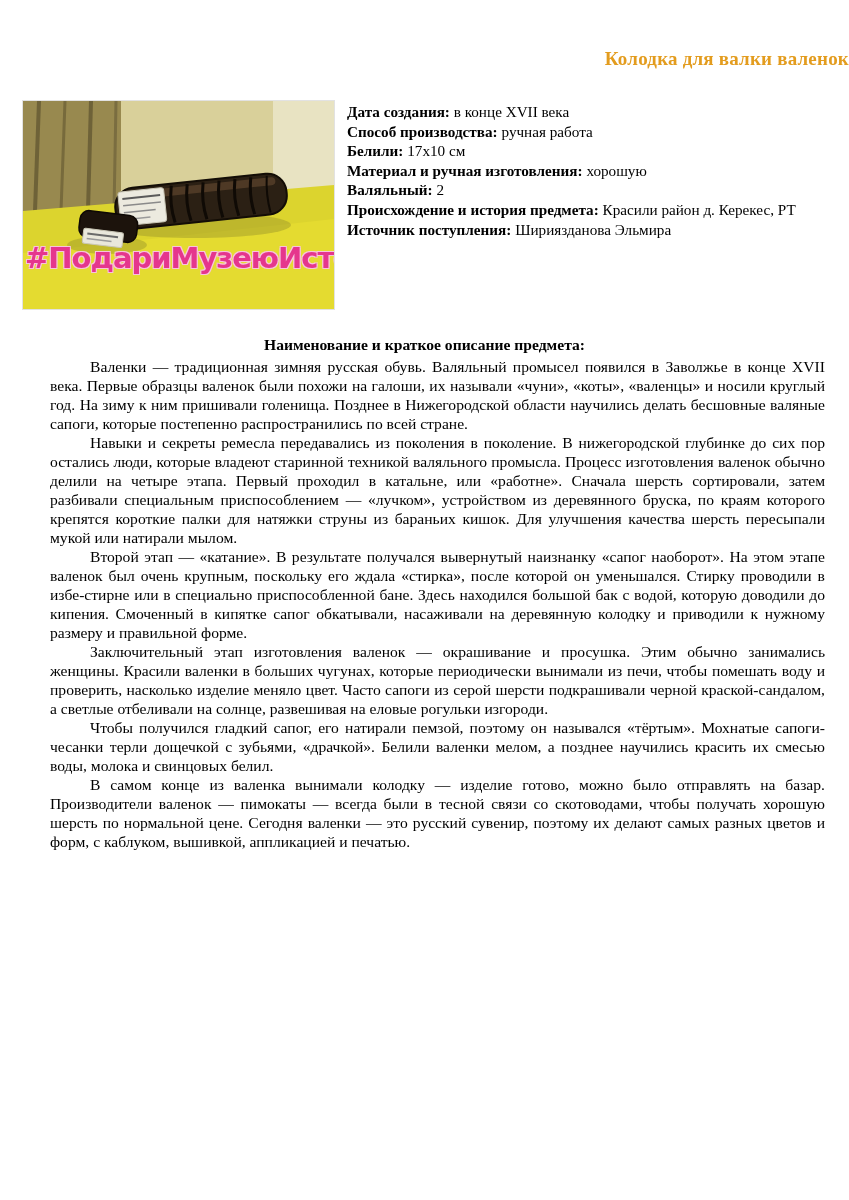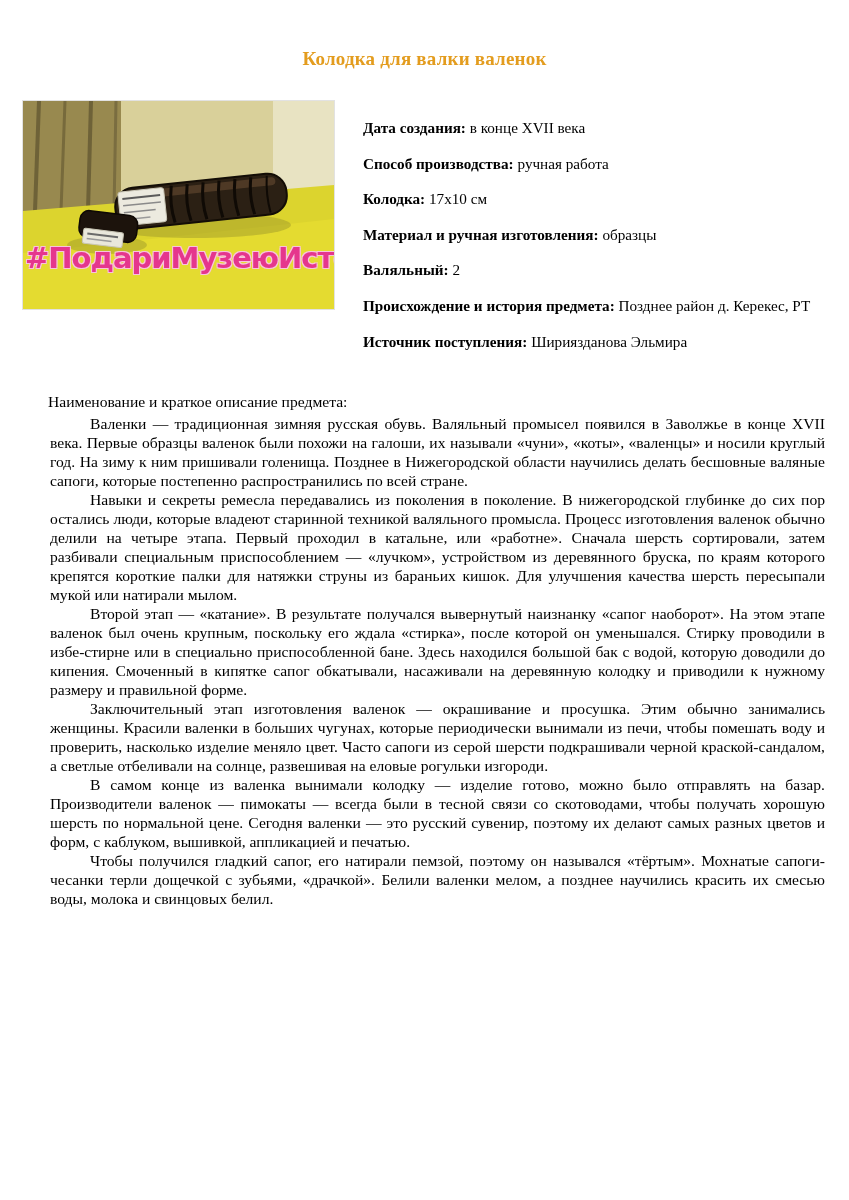--- a/index.html
+++ b/index.html
@@ -1,26 +1,26 @@
 <!DOCTYPE html>
 <html><head>
 <meta charset="utf-8">
 <style>
   html,body{margin:0;padding:0;background:#fff;}
   .page{width:849px;height:1200px;background:#fff;font-family:"Liberation Serif",serif;color:#000;position:relative;overflow:hidden;box-sizing:border-box;}
-  .title{margin:0;padding-top:48px;text-align:center;font-size:19px;font-weight:bold;letter-spacing:.2px;}
+  .title{margin:0;padding-top:48px;text-align:right;font-size:19px;font-weight:bold;letter-spacing:.2px;}
   .top{display:flex;margin:30px 18px 0 22px;gap:12px;align-items:flex-start;}
   .photo{width:313px;height:210px;position:relative;overflow:hidden;flex:0 0 auto;border:1px solid #e2e2e2;box-sizing:border-box;}
   .photo svg{display:block;}
   .watermark{position:absolute;left:2px;top:140px;font-family:"DejaVu Sans",sans-serif;font-weight:bold;font-size:29px;white-space:nowrap;letter-spacing:-1px;
     text-shadow:1px 1px 0 #f8c3dd,-1px -1px 0 #f8c3dd,1px -1px 0 #f8c3dd,-1px 1px 0 #f8c3dd;}
   .meta{flex:1;font-size:15.2px;line-height:19.6px;padding-top:2px;padding-right:4px;}
-  .meta p{margin:16px;text-align:justify;}
+  .meta p{margin:0;text-align:justify;}
   .meta b{font-weight:bold;}
-  .desc-heading{margin:26px 48px 0;text-align:left;font-size:15.6px;font-weight:normal;}
+  .desc-heading{margin:26px 48px 0;text-align:center;font-size:15.6px;font-weight:bold;}
   .para{margin:0 24px 0 50px;text-align:justify;text-indent:40px;font-size:15.6px;line-height:19px;}
   .desc-body{margin-top:3px;}
 </style>
 </head>
 <body>
 
 <div class="page">
 
   <h1 class="title" style="color: rgb(227, 156, 30);">Колодка для валки валенок</h1>
 
@@ -67,32 +67,32 @@
           <line x1="65" y1="135" x2="96" y2="135" stroke="#6a6a6a" stroke-width="2"></line>
           <line x1="65" y1="140" x2="90" y2="140" stroke="#9a9a9a" stroke-width="1.5"></line>
         </g>
       </svg>
       <div class="watermark" style="color: rgb(229, 54, 141);">#ПодариМузеюИсторию</div>
     </div>
 
     <div class="meta">
       <p><b>Дата создания:</b> <span>в конце XVII века</span></p>
       <p><b>Способ производства:</b> <span>ручная работа</span></p>
-      <p><b>Колодка:</b> <span>17х10 см</span></p>
-      <p><b>Материал и ручная изготовления:</b> <span>образцы</span></p>
+      <p><b>Белили:</b> <span>17х10 см</span></p>
+      <p><b>Материал и ручная изготовления:</b> <span>хорошую</span></p>
       <p><b>Валяльный:</b> <span>2</span></p>
-      <p><b>Происхождение и история предмета:</b> <span>Позднее район д. Керекес,  РТ</span></p>
+      <p><b>Происхождение и история предмета:</b> <span>Красили район д. Керекес,  РТ</span></p>
       <p><b>Источник поступления:</b> <span>Шириязданова  Эльмира</span></p>
     </div>
   </div>
 
   <h2 class="desc-heading">Наименование и краткое описание предмета:</h2>
 
   <div class="desc-body">
     <p class="para">Валенки — традиционная зимняя русская обувь. Валяльный промысел появился в Заволжье в конце XVII века. Первые образцы валенок были похожи на галоши, их называли «чуни», «коты», «валенцы» и носили круглый год. На зиму к ним пришивали голенища. Позднее в Нижегородской области научились делать бесшовные валяные сапоги, которые постепенно распространились по всей стране.</p>
     <p class="para">Навыки и секреты ремесла передавались из поколения в поколение. В нижегородской глубинке до сих пор остались люди, которые владеют старинной техникой валяльного промысла. Процесс изготовления валенок обычно делили на четыре этапа. Первый проходил в катальне, или «работне». Сначала шерсть сортировали, затем разбивали специальным приспособлением — «лучком», устройством из деревянного бруска, по краям которого крепятся короткие палки для натяжки струны из бараньих кишок. Для улучшения качества шерсть пересыпали мукой или натирали мылом.</p>
     <p class="para">Второй этап — «катание». В результате получался вывернутый наизнанку «сапог наоборот». На этом этапе валенок был очень крупным, поскольку его ждала «стирка», после которой он уменьшался. Стирку проводили в избе-стирне или в специально приспособленной бане. Здесь находился большой бак с водой, которую доводили до кипения. Смоченный в кипятке сапог обкатывали, насаживали на деревянную колодку и приводили к нужному размеру и правильной форме.</p>
     <p class="para">Заключительный этап изготовления валенок — окрашивание и просушка. Этим обычно занимались женщины. Красили валенки в больших чугунах, которые периодически вынимали из печи, чтобы помешать воду и проверить, насколько изделие меняло цвет. Часто сапоги из серой шерсти подкрашивали черной краской-сандалом, а светлые отбеливали на солнце, развешивая на еловые рогульки изгороди.</p>
+    <p class="para">Чтобы получился гладкий сапог, его натирали пемзой, поэтому он назывался «тёртым». Мохнатые сапоги-чесанки терли дощечкой с зубьями, «драчкой». Белили валенки мелом, а позднее научились красить их смесью воды, молока и свинцовых белил.</p>
     <p class="para">В самом конце из валенка вынимали колодку — изделие готово, можно было отправлять на базар. Производители валенок — пимокаты — всегда были в тесной связи со скотоводами, чтобы получать хорошую шерсть по нормальной цене. Сегодня валенки — это русский сувенир, поэтому их делают самых разных цветов и форм, с каблуком, вышивкой, аппликацией и печатью.</p>
-    <p class="para">Чтобы получился гладкий сапог, его натирали пемзой, поэтому он назывался «тёртым». Мохнатые сапоги-чесанки терли дощечкой с зубьями, «драчкой». Белили валенки мелом, а позднее научились красить их смесью воды, молока и свинцовых белил.</p>
   </div>
 
 </div>
 
 </body></html>

